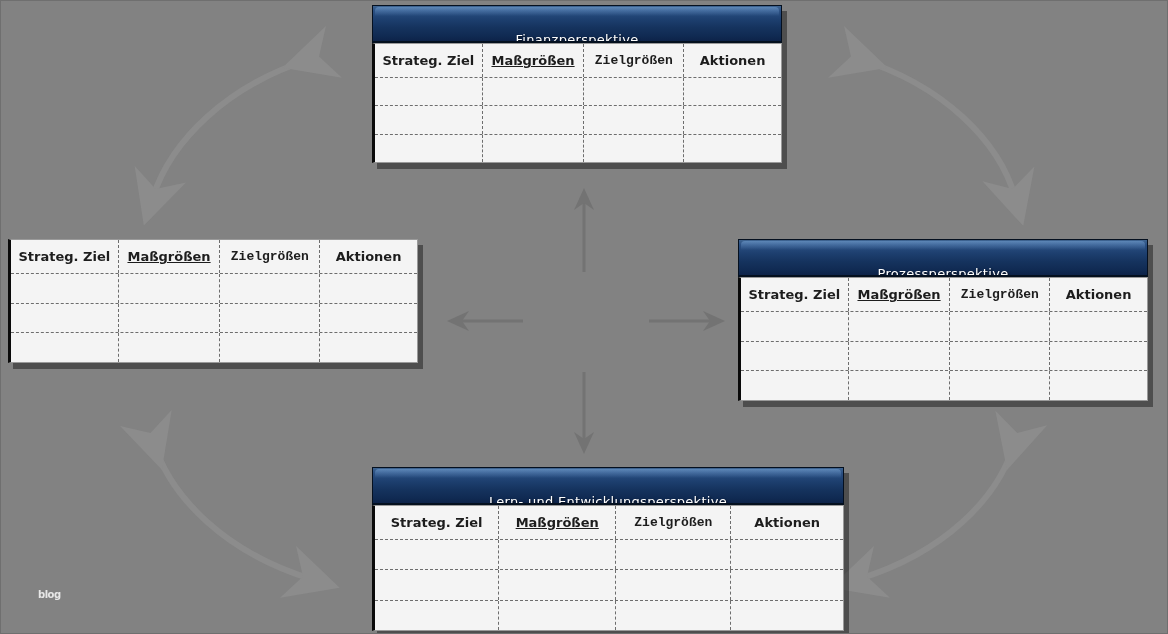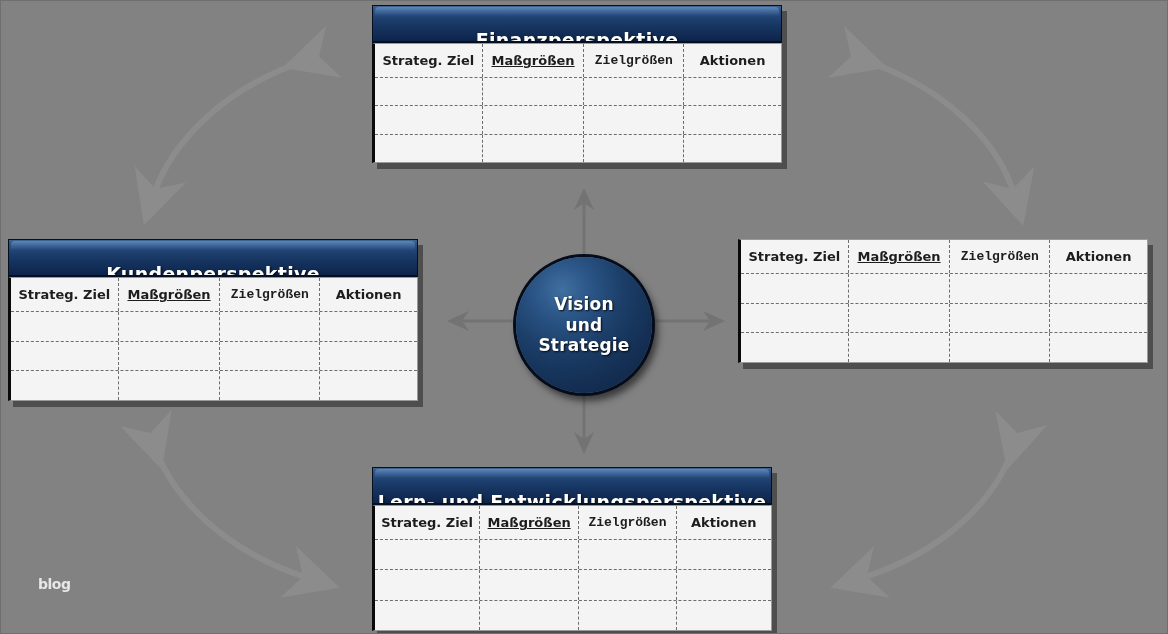--- a/index.html
+++ b/index.html
@@ -122,22 +122,22 @@
     top: 1px;
     height: 9px;
     background: linear-gradient(to bottom, rgba(120,165,215,0.55), rgba(120,165,215,0));
     border-radius: 4px 4px 0 0;
     pointer-events: none;
   }
 
   .panel-title {
     position: relative;
     color: #ffffff;
-    font-size: 19px;
-    font-weight: bold;
+    font-size: 13px;
+    font-weight: normal;
     letter-spacing: 0.3px;
     text-shadow: 1px 1px 2px rgba(0,0,0,0.8);
     white-space: nowrap;
     margin-top: 32px;
   }
 
   .panel-table {
     position: relative;
     background: #f4f4f4;
     border-left: 3px solid #0a0a0a;
@@ -187,30 +187,30 @@
   
   #panel-finanz      { left: 371px; top: 4px;   width: 410px; }
   #panel-finanz   .panel-table { height: 120px; }
 
   #panel-kunden      { left: 7px;   top: 238px; width: 410px; }
   #panel-kunden   .panel-table { height: 124px; }
 
   #panel-prozess     { left: 737px; top: 238px; width: 410px; }
   #panel-prozess  .panel-table { height: 124px; }
 
-  #panel-lern        { left: 371px; top: 466px; width: 400px; }
+  #panel-lern        { left: 371px; top: 466px; width: 472px; }
   #panel-lern     .panel-table { height: 126px; }
 
   
   #watermark {
     position: absolute;
     left: 37px;
-    top: 575px;
+    top: 588px;
     color: #f0f0f0;
-    font-size: 14px;
+    font-size: 10px;
     font-weight: bold;
     letter-spacing: -0.5px;
     opacity: 0.92;
     z-index: 3;
     font-family: "DejaVu Sans", "Liberation Sans", sans-serif;
   }
 </style>
 </head>
 <body>
 
@@ -292,55 +292,20 @@
           <div class="cell col-0"></div>
           <div class="cell col-1"></div>
           <div class="cell col-2"></div>
           <div class="cell col-3"></div>
         </div>
       </div>
     </div>
   </div>
 
   <div class="panel" id="panel-kunden">
-    <div class="panel-shadow"></div>
-    <div class="panel-inner">
-      <div class="panel-header">
-        <span class="panel-title">Kundenperspektive</span>
-      </div>
-      <div class="panel-table">
-        <div class="table-head">
-          <div class="cell col-0">Strateg.  Ziel</div>
-          <div class="cell col-1">Maßgrößen</div>
-          <div class="cell col-2">Zielgrößen</div>
-          <div class="cell col-3">Aktionen</div>
-        </div>
-        <div class="table-row">
-          <div class="cell col-0"></div>
-          <div class="cell col-1"></div>
-          <div class="cell col-2"></div>
-          <div class="cell col-3"></div>
-        </div>
-        <div class="table-row">
-          <div class="cell col-0"></div>
-          <div class="cell col-1"></div>
-          <div class="cell col-2"></div>
-          <div class="cell col-3"></div>
-        </div>
-        <div class="table-row">
-          <div class="cell col-0"></div>
-          <div class="cell col-1"></div>
-          <div class="cell col-2"></div>
-          <div class="cell col-3"></div>
-        </div>
-      </div>
-    </div>
-  </div>
-
-  <div class="panel" id="panel-prozess">
     <div class="panel-shadow"></div>
     <div class="panel-inner">
       <div class="panel-table">
         <div class="table-head">
           <div class="cell col-0">Strateg.  Ziel</div>
           <div class="cell col-1">Maßgrößen</div>
           <div class="cell col-2">Zielgrößen</div>
           <div class="cell col-3">Aktionen</div>
         </div>
         <div class="table-row">
@@ -358,25 +323,25 @@
         <div class="table-row">
           <div class="cell col-0"></div>
           <div class="cell col-1"></div>
           <div class="cell col-2"></div>
           <div class="cell col-3"></div>
         </div>
       </div>
     </div>
   </div>
 
-  <div class="panel" id="panel-lern">
+  <div class="panel" id="panel-prozess">
     <div class="panel-shadow"></div>
     <div class="panel-inner">
       <div class="panel-header">
-        <span class="panel-title">Lern- und Entwicklungsperspektive</span>
+        <span class="panel-title">Prozessperspektive</span>
       </div>
       <div class="panel-table">
         <div class="table-head">
           <div class="cell col-0">Strateg.  Ziel</div>
           <div class="cell col-1">Maßgrößen</div>
           <div class="cell col-2">Zielgrößen</div>
           <div class="cell col-3">Aktionen</div>
         </div>
         <div class="table-row">
           <div class="cell col-0"></div>
@@ -393,23 +358,51 @@
         <div class="table-row">
           <div class="cell col-0"></div>
           <div class="cell col-1"></div>
           <div class="cell col-2"></div>
           <div class="cell col-3"></div>
         </div>
       </div>
     </div>
   </div>
 
-  <div id="vision-circle">
-    <div class="vision-label">
-      <div>Vision</div>
-      <div>und</div>
-      <div>Strategie</div>
+  <div class="panel" id="panel-lern">
+    <div class="panel-shadow"></div>
+    <div class="panel-inner">
+      <div class="panel-header">
+        <span class="panel-title">Lern- und Entwicklungsperspektive</span>
+      </div>
+      <div class="panel-table">
+        <div class="table-head">
+          <div class="cell col-0">Strateg.  Ziel</div>
+          <div class="cell col-1">Maßgrößen</div>
+          <div class="cell col-2">Zielgrößen</div>
+          <div class="cell col-3">Aktionen</div>
+        </div>
+        <div class="table-row">
+          <div class="cell col-0"></div>
+          <div class="cell col-1"></div>
+          <div class="cell col-2"></div>
+          <div class="cell col-3"></div>
+        </div>
+        <div class="table-row">
+          <div class="cell col-0"></div>
+          <div class="cell col-1"></div>
+          <div class="cell col-2"></div>
+          <div class="cell col-3"></div>
+        </div>
+        <div class="table-row">
+          <div class="cell col-0"></div>
+          <div class="cell col-1"></div>
+          <div class="cell col-2"></div>
+          <div class="cell col-3"></div>
+        </div>
+      </div>
     </div>
   </div>
 
+
   <div id="watermark">blog</div>
 
 </div>
 
 </body></html>

